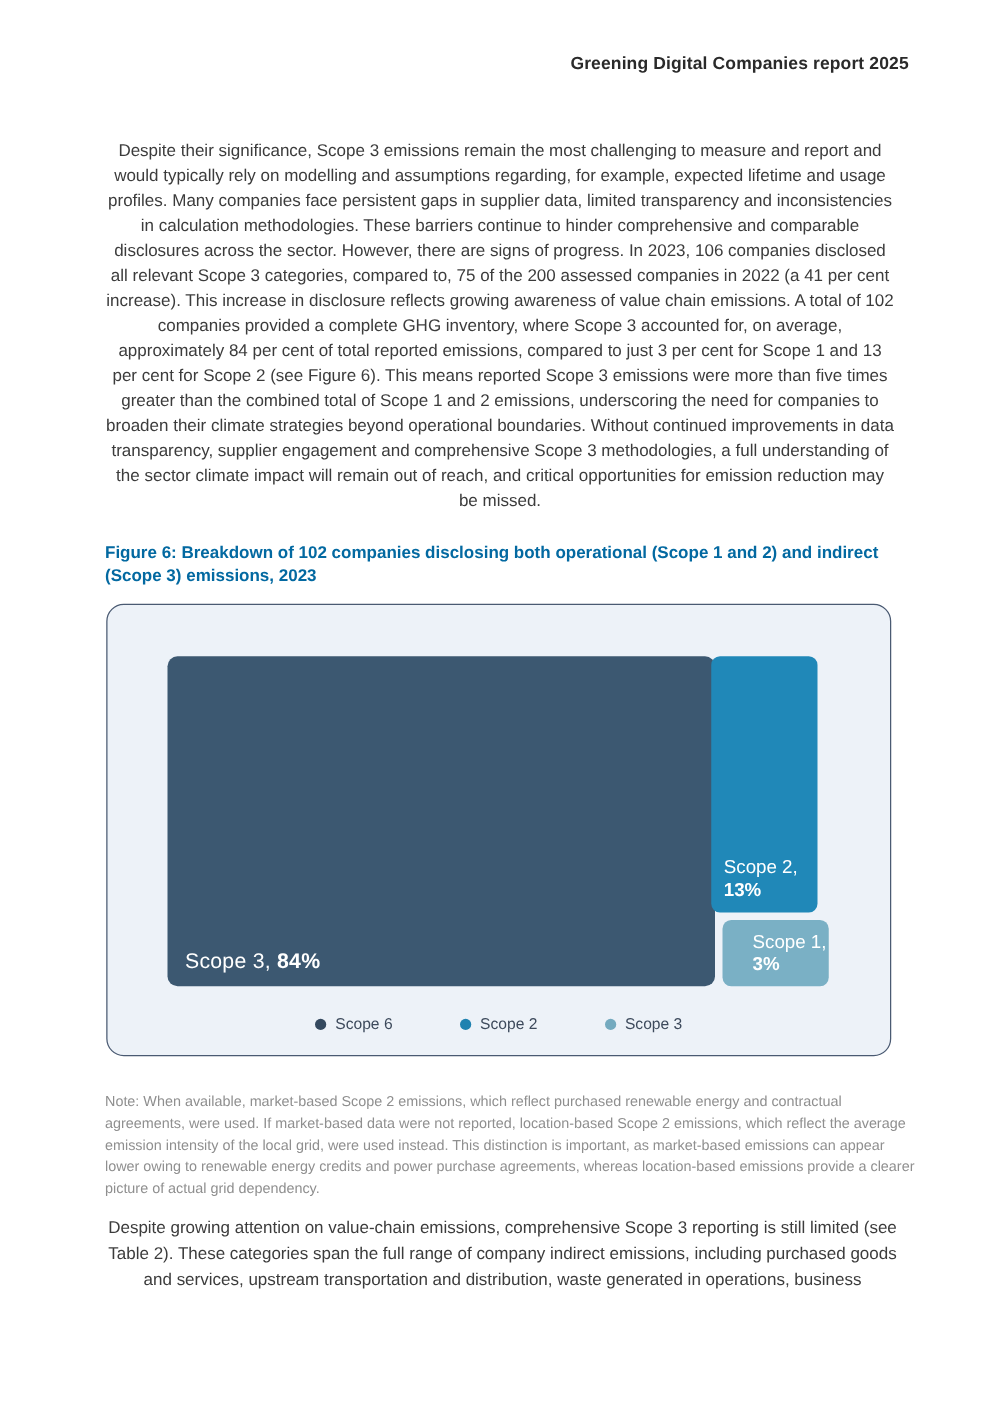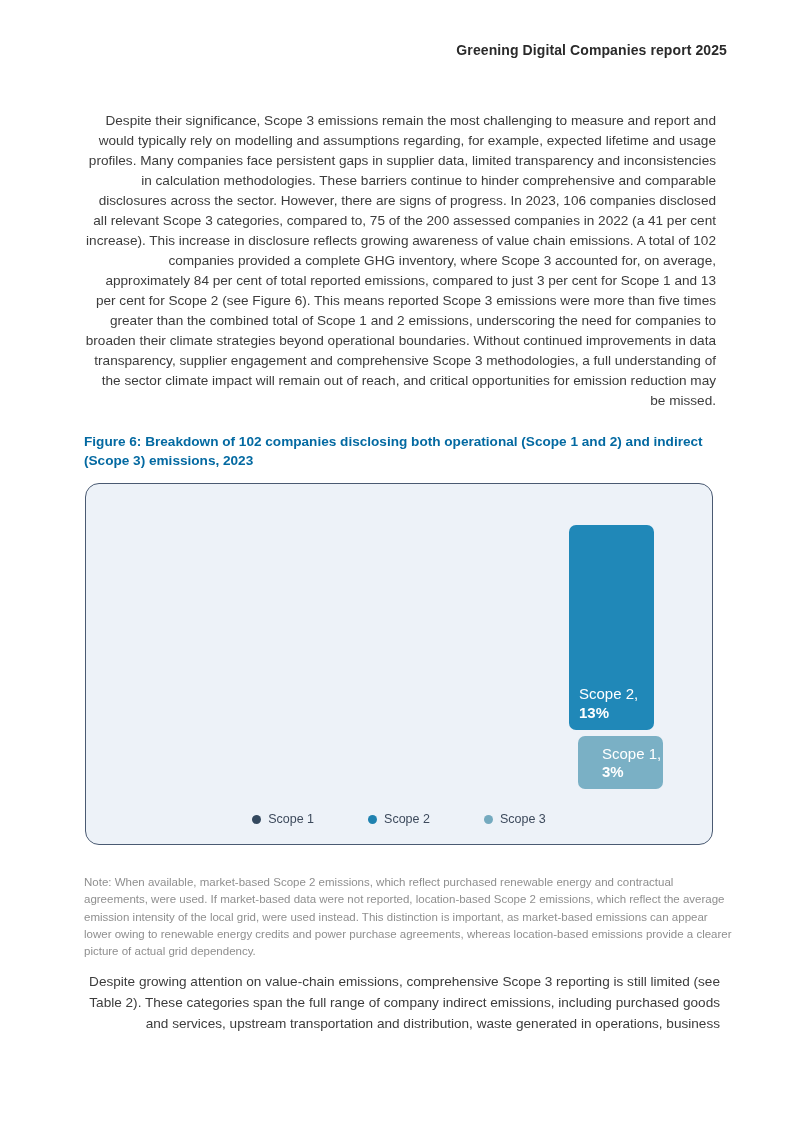--- a/index.html
+++ b/index.html
@@ -11,21 +11,21 @@
     overflow:hidden;
   }
   .running-header{
     position:absolute;top:42px;right:66px;
     font-size:14px;font-weight:700;letter-spacing:.1px;
     color:#2a2a2a;
   }
   .body-text{
     position:absolute;left:84px;
     font-size:13.6px;line-height:20px;color:#3c3c3c;
-    margin:0;text-align:right;
+    margin:0;text-align:center;
   }
   .p1{top:111px;width:632px;}
   .p2{top:971px;width:636px;line-height:21px;}
   .figure-caption{
     position:absolute;left:84px;top:432px;width:644px;
     font-size:13.6px;line-height:19px;font-weight:700;color:#0369a1;
     margin:0;
   }
   .chart-panel{
     position:absolute;left:85px;top:483px;
@@ -76,39 +76,44 @@
 <div class="page">
 
   <div class="running-header">Greening Digital Companies report 2025</div>
 
   <p class="body-text p1">Despite their significance, Scope 3 emissions remain the most challenging to measure and report and would typically rely on modelling and assumptions regarding, for example, expected lifetime and usage profiles. Many companies face persistent gaps in supplier data, limited transparency and inconsistencies in calculation methodologies. These barriers continue to hinder comprehensive and comparable disclosures across the sector. However, there are signs of progress. In 2023, 106 companies disclosed all relevant Scope 3 categories, compared to, 75 of the 200 assessed companies in 2022 (a 41 per cent increase). This increase in disclosure reflects growing awareness of value chain emissions. A total of 102 companies provided a complete GHG inventory, where Scope 3 accounted for, on average, approximately 84 per cent of total reported emissions, compared to just 3 per cent for Scope 1 and 13 per cent for Scope 2 (see Figure 6). This means reported Scope 3 emissions were more than five times greater than the combined total of Scope 1 and 2 emissions, underscoring the need for companies to broaden their climate strategies beyond operational boundaries. Without continued improvements in data transparency, supplier engagement and comprehensive Scope 3 methodologies, a full understanding of the sector climate impact will remain out of reach, and critical opportunities for emission reduction may be missed.</p>
 
   <h3 class="figure-caption">Figure 6: Breakdown of 102 companies disclosing both operational (Scope 1 and 2) and indirect (Scope 3) emissions, 2023</h3>
 
   <div class="chart-panel">
 
+    <div class="treemap-block block-s3" style="background: rgb(60, 88, 113);">
+      <div class="block-label">
+        <span>Scope 3, </span><span class="pct">84%</span>
+      </div>
+    </div>
 
     <div class="treemap-block block-s2" style="background: rgb(32, 136, 184);">
       <div class="block-label">
         <span>Scope 2,</span><br>
         <span class="pct">13%</span>
       </div>
     </div>
 
     <div class="treemap-block block-s1" style="background: rgb(122, 176, 197);">
       <div class="block-label">
         <span>Scope 1,</span><br>
         <span class="pct">3%</span>
       </div>
     </div>
 
     <div class="legend">
       <div class="legend-item">
         <span class="legend-dot" style="background: rgb(52, 73, 95);"></span>
-        <span class="legend-label">Scope 1</span>
+        <span class="legend-label">Scope 6</span>
       </div>
       <div class="legend-item">
         <span class="legend-dot" style="background: rgb(31, 130, 176);"></span>
         <span class="legend-label">Scope 2</span>
       </div>
       <div class="legend-item">
         <span class="legend-dot" style="background: rgb(116, 170, 191);"></span>
         <span class="legend-label">Scope 3</span>
       </div>
     </div>

